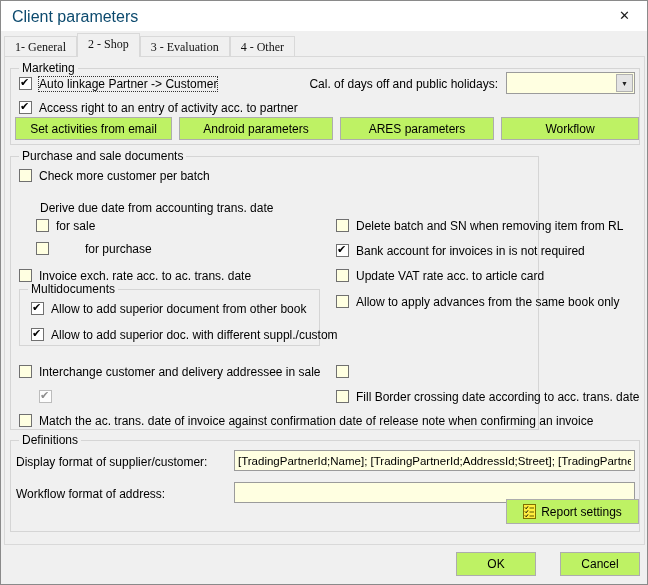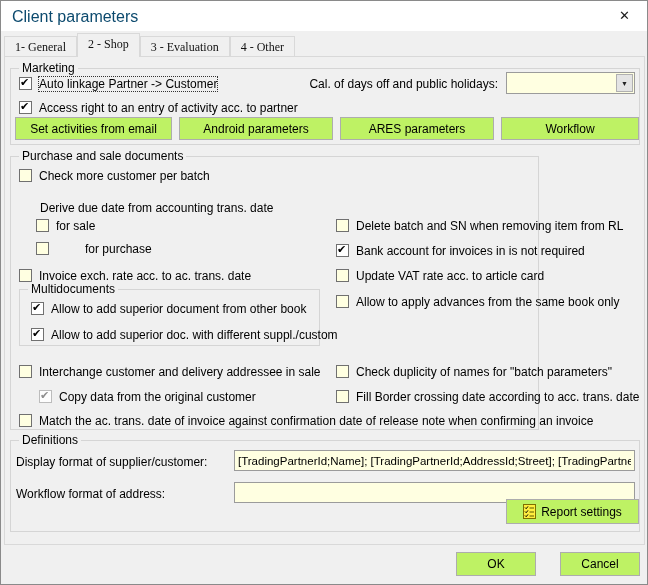--- a/index.html
+++ b/index.html
@@ -134,26 +134,24 @@
     <span class="cb checked"></span>
     <span>Allow to add superior doc. with different suppl./custom</span>
   </label>
 
   <label class="chk" style="left:18px;top:363px;">
     <span class="cb"></span>
     <span>Interchange customer and delivery addressee in sale</span>
   </label>
   <label class="chk" style="left:335px;top:363px;">
     <span class="cb"></span>
-    <span>Check duplicity of names for "batch parameters"</span>
   </label>
 
   <label class="chk" style="left:38px;top:388px;">
     <span class="cb checked disabled"></span>
-    <span>Copy data from the original customer</span>
   </label>
   <label class="chk" style="left:335px;top:388px;">
     <span class="cb"></span>
     <span>Fill Border crossing date according to acc. trans. date</span>
   </label>
 
   <label class="chk" style="left:18px;top:412px;">
     <span class="cb"></span>
     <span>Match the ac. trans. date of invoice against confirmation date of release note when confirming an invoice</span>
   </label>

